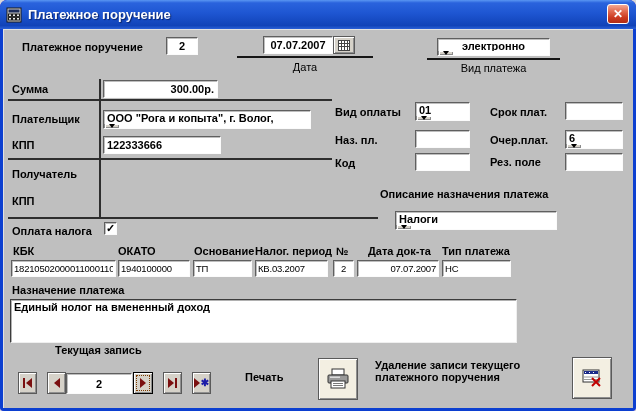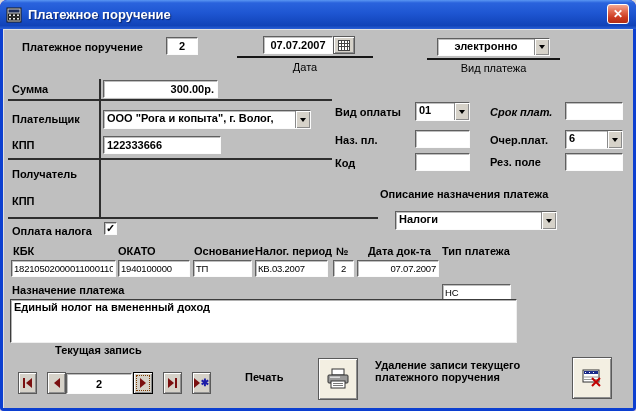--- a/index.html
+++ b/index.html
@@ -38,20 +38,21 @@
     position:absolute;font-family:"Liberation Sans",sans-serif;
     font-size:11px;font-weight:bold;color:#000;padding:0 3px;margin:0;
     background:#fff;border:1px solid;border-color:#5f5f5f #fbfbfb #fbfbfb #5f5f5f;
     box-shadow:inset 1px 1px 0 rgba(70,70,70,.35);
   }
   .taxv{font-weight:normal;font-size:9.5px;letter-spacing:-0.2px;padding:0 2px;}
   .combo{
     position:absolute;background:#fff;display:flex;align-items:stretch;
     border:1px solid;border-color:#5f5f5f #fbfbfb #fbfbfb #5f5f5f;
     box-shadow:inset 1px 1px 0 rgba(70,70,70,.35);
+    flex-direction:column;
   }
   .combo .txt{
     flex:1;font-size:11px;font-weight:bold;padding:1px 3px 0 3px;
     overflow:hidden;white-space:nowrap;display:block;
   }
   .combo .txt.center{text-align:center;}
   .combo .cbtn{
     width:15px;background:#d6d2c9;border-left:1px solid #8a8a8a;
     display:flex;align-items:center;justify-content:center;
     box-shadow:inset 1px 1px 0 #fff,inset -1px -1px 0 #8a8a8a;
@@ -153,21 +154,21 @@
   <span class="lbl" style="left:12px;top:195px;">КПП</span>
   <div class="hline" style="left:8px;top:217px;width:370px;"></div>
 
   <span class="lbl" style="left:335px;top:106px;">Вид оплаты</span>
   <div class="combo" style="left:415px;top:102px;width:55px;height:19px;">
     <span class="txt">01</span>
     <span class="cbtn">
         <span class="arr"></span>
       </span>
   </div>
-  <span class="lbl" style="left:490px;top:106px;font-style:italic;">Срок плат.</span>
+  <span class="lbl" style="left:490px;top:106px;">Срок плат.</span>
   <input class="inp" style="left: 565px; top: 102px; width: 58px; height: 18px;" value="">
 
   <span class="lbl" style="left:335px;top:134px;">Наз. пл.</span>
   <input class="inp" style="left: 415px; top: 130px; width: 55px; height: 18px;" value="">
   <span class="lbl" style="left:490px;top:134px;">Очер.плат.</span>
   <div class="combo" style="left:565px;top:130px;width:58px;height:19px;">
     <span class="txt">6</span>
     <span class="cbtn">
         <span class="arr"></span>
       </span>
@@ -198,21 +199,21 @@
   <span class="lbl" style="left:336px;top:245px;">№</span>
   <span class="lbl" style="left:368px;top:245px;">Дата док-та</span>
   <span class="lbl" style="left:442px;top:245px;">Тип платежа</span>
 
   <input class="inp taxv" style="left: 11px; top: 260px; width: 105px; height: 17px;" value="18210502000011000110">
   <input class="inp taxv" style="left: 118px; top: 260px; width: 72px; height: 17px;" value="1940100000">
   <input class="inp taxv" style="left: 193px; top: 260px; width: 59px; height: 17px;" value="ТП">
   <input class="inp taxv" style="left: 255px; top: 260px; width: 73px; height: 17px;" value="КВ.03.2007">
   <input class="inp taxv" style="left: 333px; top: 260px; width: 21px; height: 17px; text-align: center;" value="2">
   <input class="inp taxv" style="left: 357px; top: 260px; width: 82px; height: 17px; text-align: right;" value="07.07.2007">
-  <input class="inp taxv" style="left: 442px; top: 260px; width: 69px; height: 17px; margin-top: 24px;" value="НС">
+  <input class="inp taxv" style="left: 442px; top: 260px; width: 69px; height: 17px;" value="НС">
 
   <span class="lbl" style="left:12px;top:284px;">Назначение платежа</span>
   <textarea class="purpose" style="left: 10px; top: 299px; width: 507px; height: 44px;">Единый нолог на вмененный доход</textarea>
 
   <span class="lbl" style="left:55px;top:344px;">Текущая запись</span>
   <div class="btn3d" style="left:18px;top:372px;width:19px;height:22px;">
     <span class="bar"></span>
       <span class="tri-l"></span>
   </div>
   <div class="btn3d" style="left:47px;top:372px;width:19px;height:22px;">

